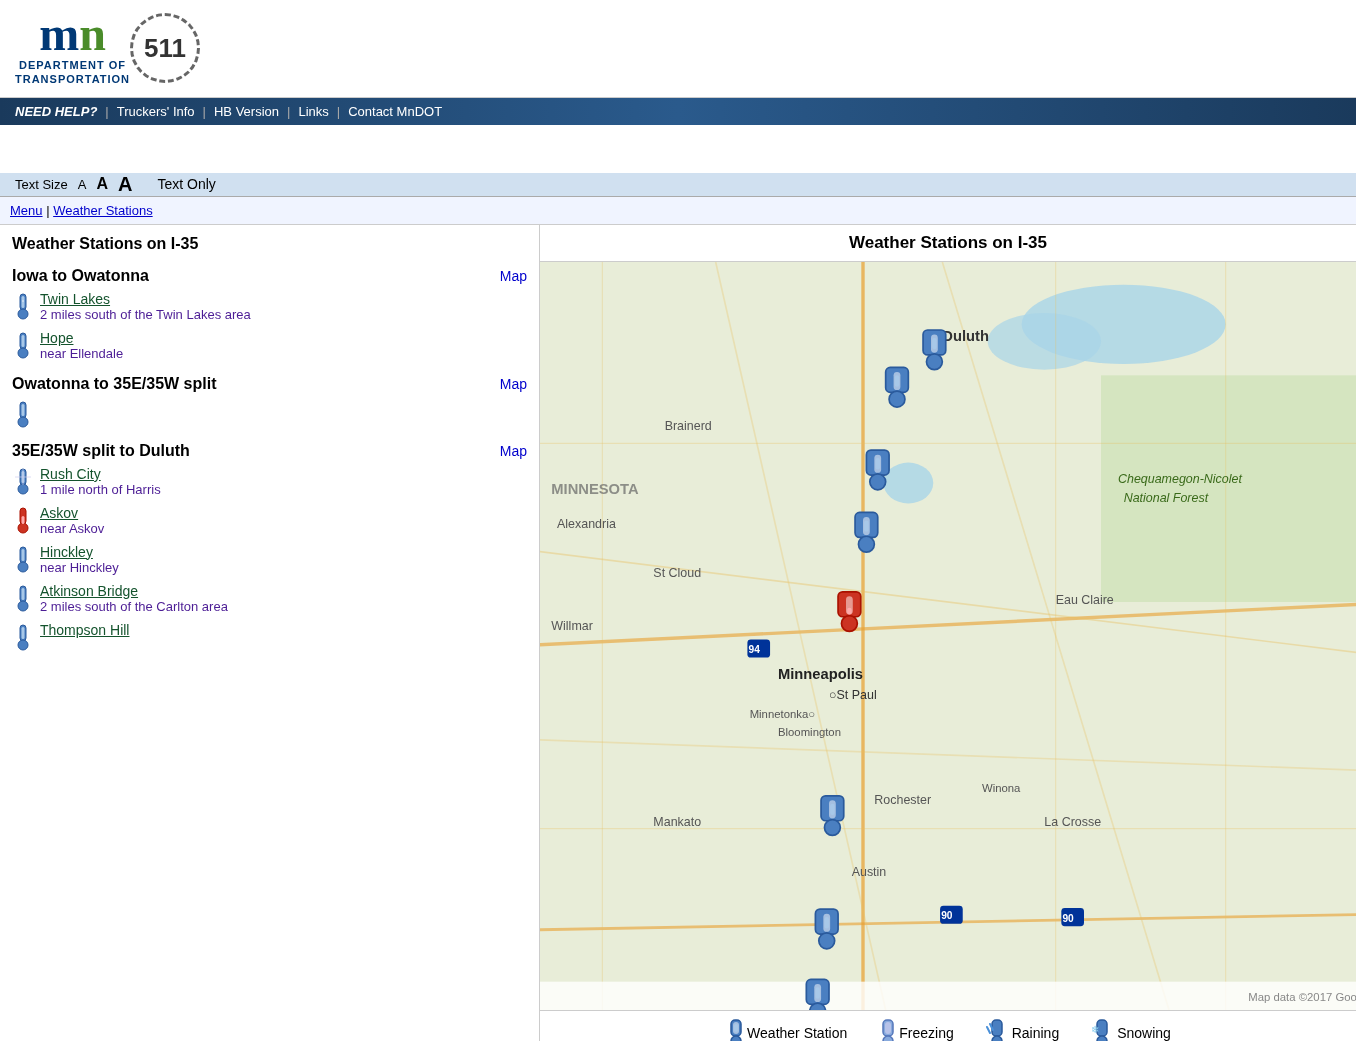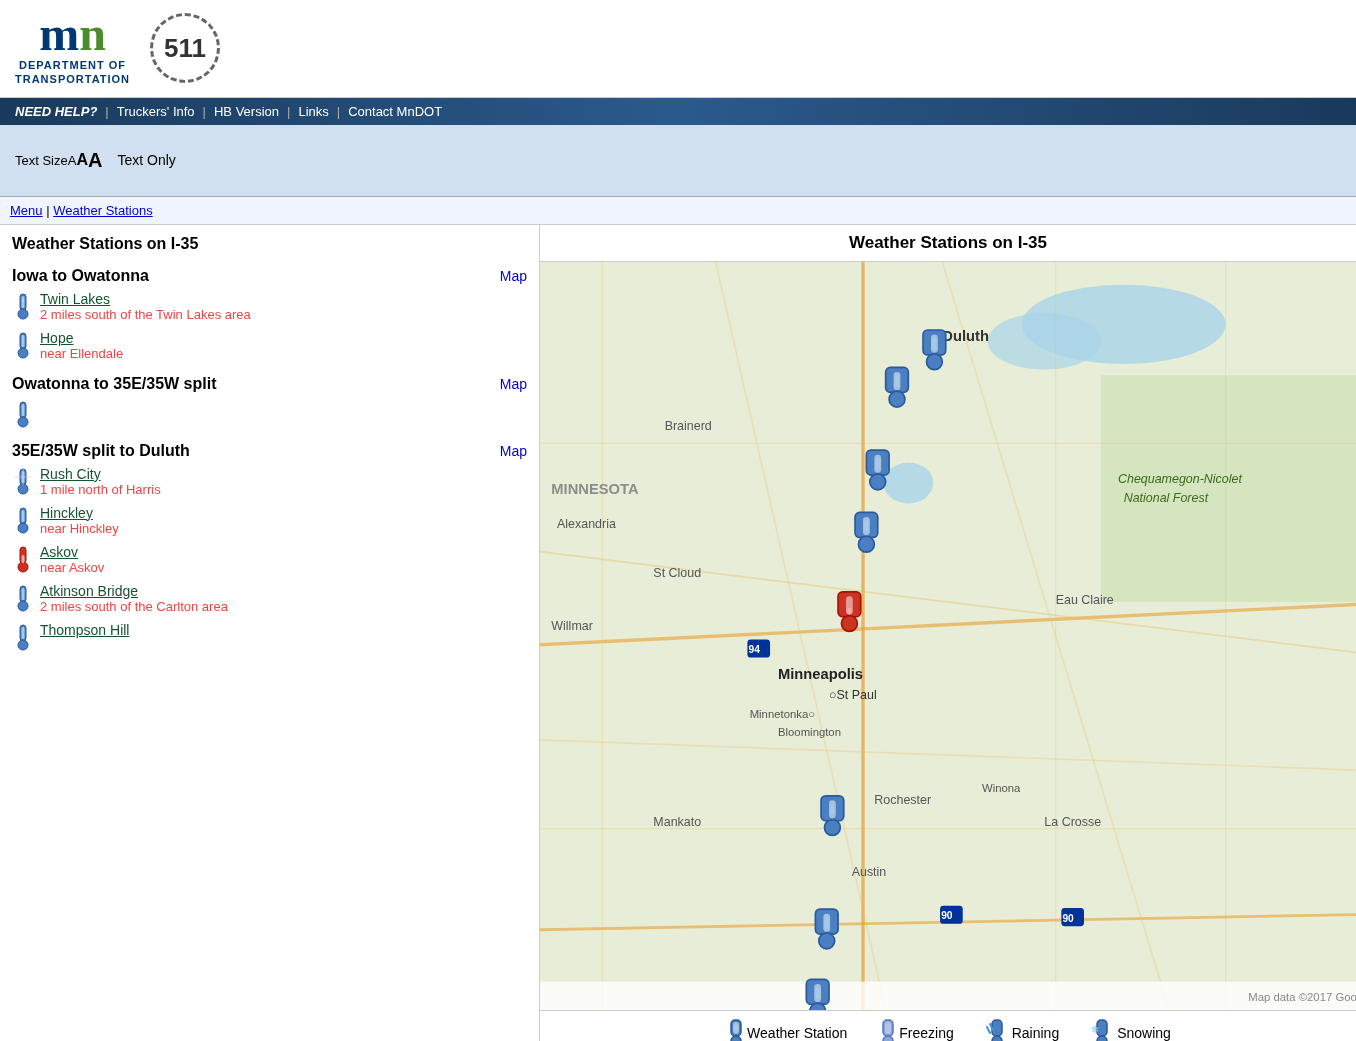--- a/index.html
+++ b/index.html
@@ -1,34 +1,34 @@
 <!DOCTYPE html>
 <html><head>
   <meta charset="utf-8">
   <style>
     * { margin: 0; padding: 0; box-sizing: border-box; }
     body { font-family: Arial, sans-serif; font-size: 14px; background: #fff; width: 1356px; }
 
     
     #header { display: flex; align-items: center; padding: 10px 15px; border-bottom: 1px solid #ccc; background: #fff; }
-    #logo-area { display: flex; flex-direction: column; align-items: center; margin-right: 20px; }
+    #logo-area { display: flex; flex-direction: column; align-items: center; }
     #logo-mn { font-size: 48px; font-weight: bold; color: #003875; line-height: 1; font-family: 'Times New Roman', serif; }
     #logo-mn span.green { color: #4a8c2a; }
     #logo-dot { font-size: 11px; font-weight: bold; color: #003875; letter-spacing: 1px; text-align: center; line-height: 1.3; }
     #header-info { flex: 1; text-align: center; font-size: 13px; color: #333; }
     #logo-511 { width: 70px; height: 70px; border: 3px dashed #666; border-radius: 50%; display: flex; align-items: center; justify-content: center; font-size: 26px; font-weight: bold; color: #333; }
 
     
     #nav-bar { background: linear-gradient(to right, #1a3a5c, #2a5a8c, #1a3a5c); padding: 6px 15px; display: flex; gap: 8px; }
     #nav-bar a, #nav-bar span { color: #fff; font-size: 13px; text-decoration: none; }
     #nav-bar .need-help { font-weight: bold; font-style: italic; color: #fff; }
     #nav-bar .sep { color: #aaa; }
 
     
-    #text-size-bar { background: #d0e0f0; padding: 24px 15px; display: flex; align-items: center; gap: 0; border-bottom: 1px solid #aaa; }
+    #text-size-bar { background: #d0e0f0; padding: 0 15px; display: flex; align-items: center; gap: 10px; border-bottom: 1px solid #aaa; margin-top: 48px; }
     #text-size-bar .label { font-size: 13px; }
     .text-size-a-small { font-size: 13px; cursor: pointer; color: #000; }
     .text-size-a-med { font-size: 16px; cursor: pointer; color: #000; font-weight: bold; }
     .text-size-a-large { font-size: 20px; cursor: pointer; color: #000; font-weight: bold; }
     #text-only-link { font-size: 14px; color: #000; text-decoration: none; margin-left: 15px; }
 
     
     #breadcrumb { padding: 6px 10px; font-size: 13px; border-bottom: 1px solid #ccc; background: #f0f4ff; }
     #breadcrumb a { color: #0000cc; text-decoration: underline; }
 
@@ -37,21 +37,21 @@
 
     
     #left-panel { width: 540px; min-width: 540px; overflow-y: scroll; padding: 10px 12px; border-right: 1px solid #ccc; }
     #left-panel h2 { font-size: 16px; color: #000; margin-bottom: 10px; }
     .section-header { display: flex; justify-content: space-between; align-items: baseline; margin: 14px 0 6px 0; }
     .section-header h3 { font-size: 16px; font-weight: bold; color: #000; }
     .section-header a { color: #0000cc; font-weight: normal; font-size: 14px; text-decoration: none; }
     .station-item { display: flex; align-items: flex-start; margin-bottom: 8px; }
     .station-icon { width: 22px; height: 28px; margin-right: 6px; flex-shrink: 0; margin-top: 1px; }
     .station-info a { color: #14532d; text-decoration: underline; font-size: 14px; }
-    .station-info .desc { font-size: 13px; color: #ef4444; }
+    .station-info .desc { font-size: 13px; color: #4c1d95; }
 
     
     #right-panel { flex: 1; display: flex; flex-direction: column; }
     #map-title { text-align: center; font-size: 17px; font-weight: bold; color: #000; padding: 8px; background: #fff; border-bottom: 1px solid #ccc; }
     #map-container { flex: 1; position: relative; overflow: hidden; background: #a21caf; }
     #map-svg { width: 100%; height: 100%; }
 
     
     #legend { background: #fff; border-top: 1px solid #ccc; padding: 8px 20px; display: flex; align-items: center; justify-content: center; gap: 30px; }
     .legend-item { display: flex; align-items: center; gap: 0; font-size: 14px; }
@@ -166,39 +166,39 @@
         <line x1="11" y1="2" x2="11" y2="18" stroke="#cce" stroke-width="1" opacity="0.7"></line>
       </svg>
       <div class="station-info">
         <div><a href="#">Rush City</a></div>
         <div class="desc">1 mile north of Harris</div>
       </div>
     </div>
 
     <div class="station-item">
       <svg class="station-icon thermo-icon" viewBox="0 0 22 28">
-        <rect x="8" y="2" width="6" height="16" rx="3" fill="#4a7fc1" stroke="#2a5a9c" stroke-width="1"></rect>
-        <circle cx="11" cy="22" r="5" fill="#4a7fc1" stroke="#2a5a9c" stroke-width="1"></circle>
-        <rect x="9.5" y="4" width="3" height="12" rx="1.5" fill="#a8c8e8"></rect>
-      </svg>
-      <div class="station-info">
-        <div><a href="#">Hinckley</a></div>
-        <div class="desc">near Hinckley</div>
-      </div>
-    </div>
-
-    <div class="station-item">
-      <svg class="station-icon thermo-icon" viewBox="0 0 22 28">
         <rect x="8" y="2" width="6" height="16" rx="3" fill="#cc3322" stroke="#aa1100" stroke-width="1"></rect>
         <circle cx="11" cy="22" r="5" fill="#cc3322" stroke="#aa1100" stroke-width="1"></circle>
         <rect x="9.5" y="10" width="3" height="8" rx="1.5" fill="#ffaaaa"></rect>
       </svg>
       <div class="station-info">
         <div><a href="#">Askov</a></div>
         <div class="desc">near Askov</div>
+      </div>
+    </div>
+
+    <div class="station-item">
+      <svg class="station-icon thermo-icon" viewBox="0 0 22 28">
+        <rect x="8" y="2" width="6" height="16" rx="3" fill="#4a7fc1" stroke="#2a5a9c" stroke-width="1"></rect>
+        <circle cx="11" cy="22" r="5" fill="#4a7fc1" stroke="#2a5a9c" stroke-width="1"></circle>
+        <rect x="9.5" y="4" width="3" height="12" rx="1.5" fill="#a8c8e8"></rect>
+      </svg>
+      <div class="station-info">
+        <div><a href="#">Hinckley</a></div>
+        <div class="desc">near Hinckley</div>
       </div>
     </div>
 
     <div class="station-item">
       <svg class="station-icon thermo-icon" viewBox="0 0 22 28">
         <rect x="8" y="2" width="6" height="16" rx="3" fill="#4a7fc1" stroke="#2a5a9c" stroke-width="1"></rect>
         <circle cx="11" cy="22" r="5" fill="#4a7fc1" stroke="#2a5a9c" stroke-width="1"></circle>
         <rect x="9.5" y="4" width="3" height="12" rx="1.5" fill="#a8c8e8"></rect>
       </svg>
       <div class="station-info">

